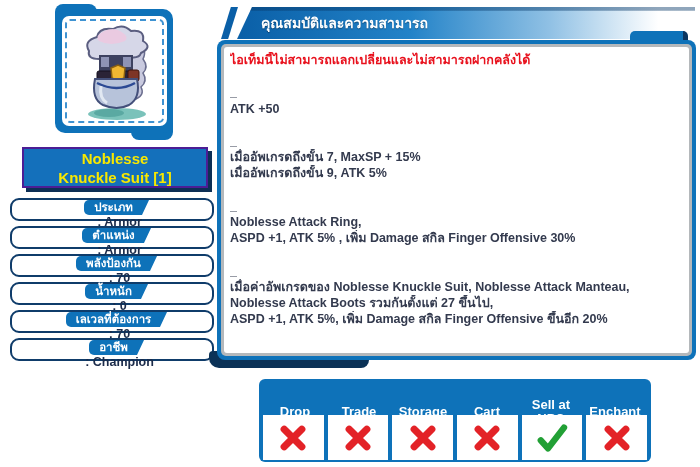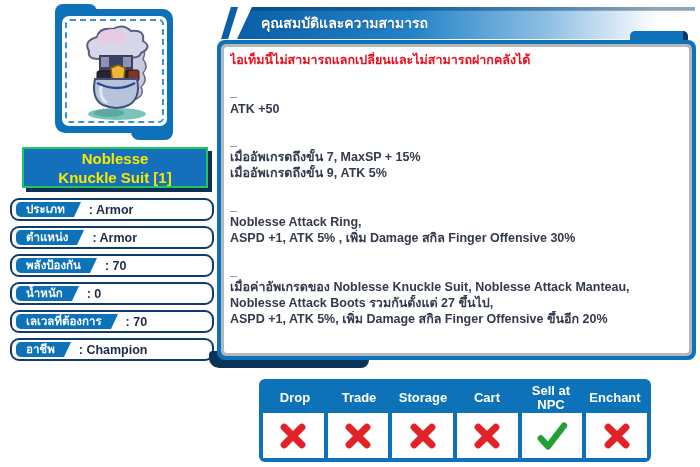--- a/index.html
+++ b/index.html
@@ -10,28 +10,28 @@
   
   .card-tab-tl { position:absolute; left:55px; top:4px;  width:42px; height:20px; background:#0e72b9; border-radius:8px 8px 0 0; }
   .card-tab-br { position:absolute; left:131px; top:118px; width:42px; height:22px; background:#0e72b9; border-radius:0 0 8px 8px; }
   .card-body   { position:absolute; left:55px; top:9px;  width:118px; height:124px; background:#0e72b9; border-radius:10px; }
   .card-inner  { position:absolute; left:62px; top:16px; width:105px; height:110px; background:#fff; border-radius:7px;
                  display:flex; align-items:center; justify-content:center; }
   .card-dashed { position:absolute; inset:3px; border:2px dashed #3f93d2; border-radius:5px; pointer-events:none; }
 
   
   .name-plate { position:absolute; left:22px; top:147px; width:186px; height:41px;
-                background:#1470bb; border:2px solid #22c55e; box-shadow:4px 4px 0 #0d2f55;
+                background:#1470bb; border:2px solid #4c1d95; box-shadow:4px 4px 0 #0d2f55;
                 display:flex; flex-direction:column; align-items:center; justify-content:center;
                 color:#f8e800; font-size:15px; line-height:19px; text-align:center; }
 
   
   .stats { position:absolute; left:10px; top:198px; width:204px; }
   .stat-row { height:23px; margin-bottom:5px; background:#fff; border:2px solid #0f3c6a; border-radius:9px;
-              display:flex; align-items:center; padding:0 2px; }
+              display:flex; align-items:center; padding:0 2px;flex-direction:column; }
   .stat-label { position:relative; background:#0e72b9; color:#fff; font-size:11.5px; height:15px; line-height:15px;
                 padding:0 9px 0 10px; border-radius:5px 0 0 5px; margin-left:2px; white-space:nowrap; }
   .stat-label::after { content:""; position:absolute; right:-7px; top:0;
                 border-top:15px solid #0e72b9; border-right:7px solid transparent; }
   .stat-value { margin-left:15px; color:#1b2b4a; font-size:12.5px; white-space:nowrap; }
 
   
   .hdr-sliver { position:absolute; left:221px; top:7px; width:17px; height:32px; background:#0a5fa7;
                 clip-path:polygon(58% 0, 100% 0, 42% 100%, 0 100%); }
   .hdr-bar { position:absolute; left:237px; top:7px; width:458px; height:32px;
@@ -49,21 +49,21 @@
   .big-box { position:absolute; left:217px; top:40px; width:479px; height:320px; background:#0e72b9; border-radius:8px; }
   .big-box-gray { position:absolute; inset:4px; background:#b4b8bb; border-radius:5px; }
   .big-box-white { position:absolute; inset:3px; background:#ffffff; border-radius:3px; }
 
   .desc { position:absolute; left:230px; top:52px; width:452px; }
   .desc div { font-size:12.5px; line-height:16.2px; min-height:16.2px; color:#333a4e; white-space:nowrap; overflow:hidden; }
   .desc .warn { color:#e8101c; }
 
   
   .flags { position:absolute; left:259px; top:379px; width:392px; height:83px; background:#0e72b9; border-radius:6px; }
-  .flags-head { display:grid; grid-template-columns:repeat(6,1fr); height:34px; padding:4px 4px; }
+  .flags-head { display:grid; grid-template-columns:repeat(6,1fr); height:34px; padding:18px 4px; }
   .flags-head div { display:flex; align-items:center; justify-content:center; text-align:center;
                     color:#fff; font-size:13px; line-height:14px; padding-top:1px; }
   .flags-body { display:grid; grid-template-columns:repeat(6,1fr); gap:4px; padding:0 4px 4px 4px; height:49px; }
   .flag-cell { background:#fff; display:flex; align-items:center; justify-content:center; }
 </style>
 </head>
 <body>
 
 <div class="stage">
 

